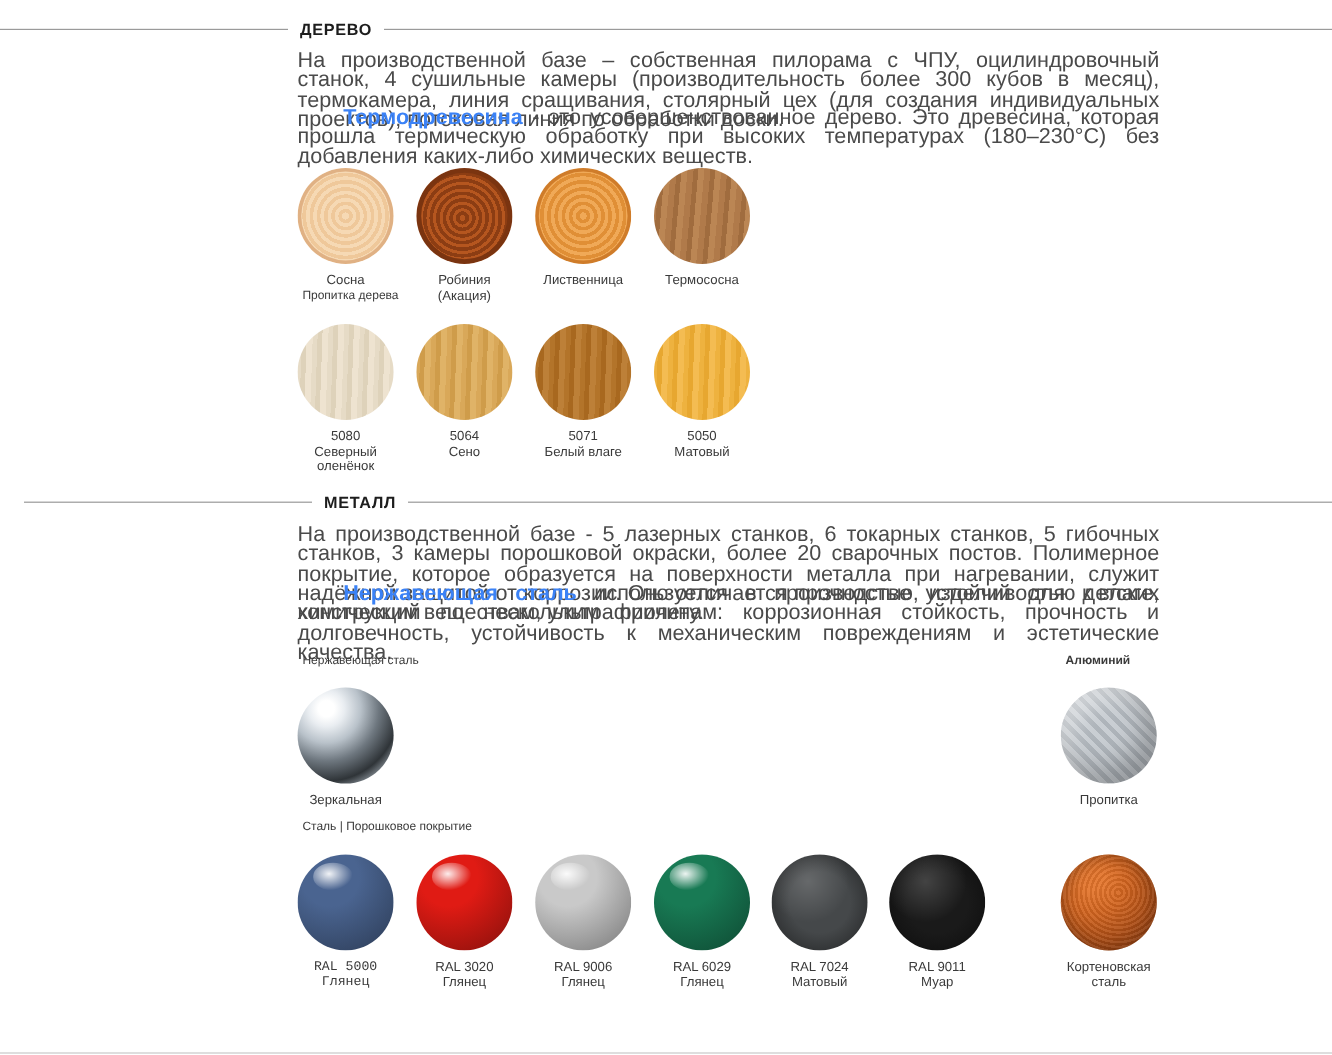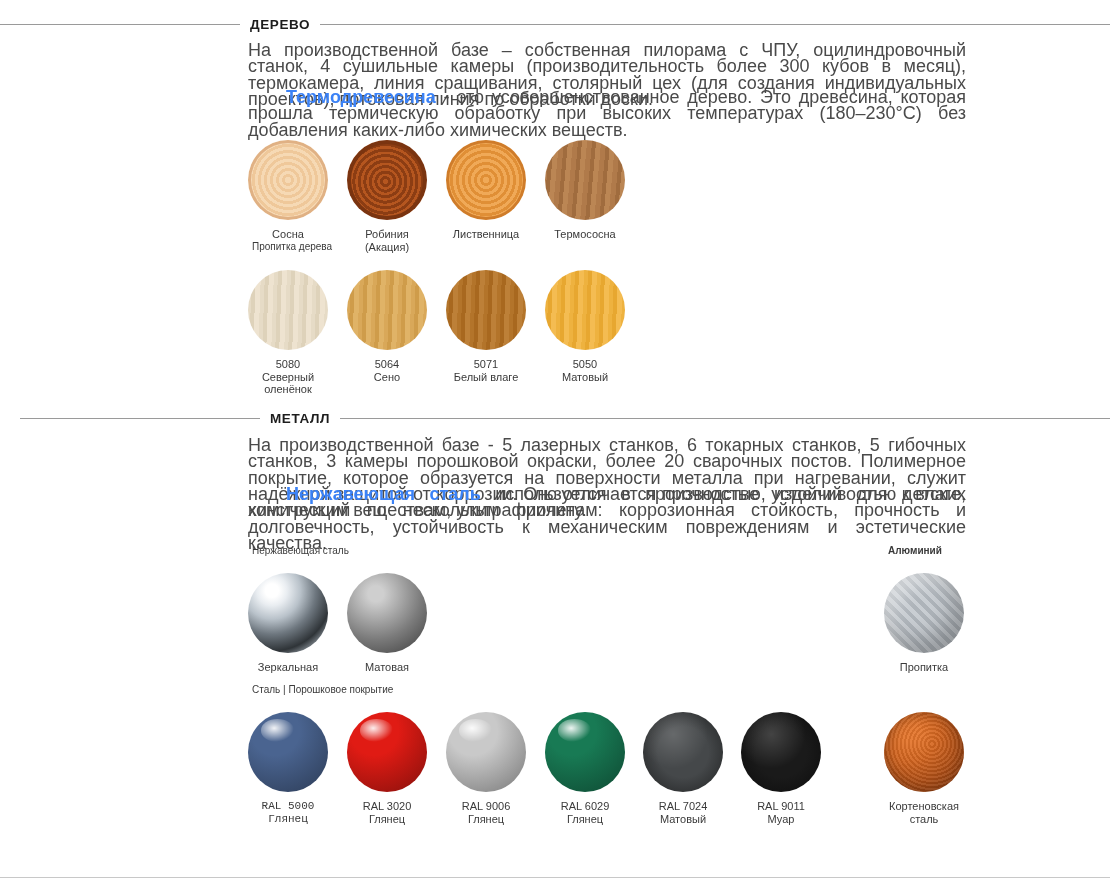--- a/index.html
+++ b/index.html
@@ -252,24 +252,20 @@
   <div class="para" style="left:248px; top:437px; width:718px;">На производственной базе - 5 лазерных станков, 6 токарных станков, 5 гибочных станков, 3 камеры порошковой окраски, более 20 сварочных постов. Полимерное покрытие, которое образуется на поверхности металла при нагревании, служит надёжной защитой от коррозии. Оно отличается прочностью, устойчивостью к влаге, химическим веществам, ультрафиолету.</div>
   <div class="para" style="left:248px; top:486px; width:718px;"><b>Нержавеющая сталь</b><span> используется в производстве изделий для детских конструкций по нескольким причинам: коррозионная стойкость, прочность и долговечность, устойчивость к механическим повреждениям и эстетические качества.</span></div>
 
   <div class="group-label" style="left:252px; top:545px;">Нержавеющая сталь</div>
   <div class="group-label bold" style="left:888px; top:545px;">Алюминий</div>
 
   <div class="swatch" style="left:248px; top:573px;">
     <div class="disc sphere sph-mirror"></div>
     <div class="cap">Зеркальная</div>
   </div>
-  <div class="swatch" style="left:347px; top:573px;">
-    <div class="disc sphere sph-matte"></div>
-    <div class="cap">Матовая</div>
-  </div>
   <div class="swatch" style="left:884px; top:573px;">
     <div class="disc sphere sph-lentil"></div>
     <div class="cap">Пропитка</div>
   </div>
 
   <div class="group-label" style="left:252px; top:684px;">Сталь | Порошковое покрытие</div>
 
   <div class="swatch" style="left:248px; top:712px;font-family:Liberation Mono, monospace;">
     <div class="disc sphere sph-gloss" id="p0" style="background: radial-gradient(circle at 34% 24%, rgb(74, 100, 144) 0px, rgb(74, 100, 144) 4%, rgb(74, 100, 144) 30%, rgba(0, 0, 0, 0.28) 78%, rgba(0, 0, 0, 0.45) 100%) rgb(74, 100, 144);"></div>
     <div class="cap"><span>RAL 5000</span><span class="l2">Глянец</span></div>

